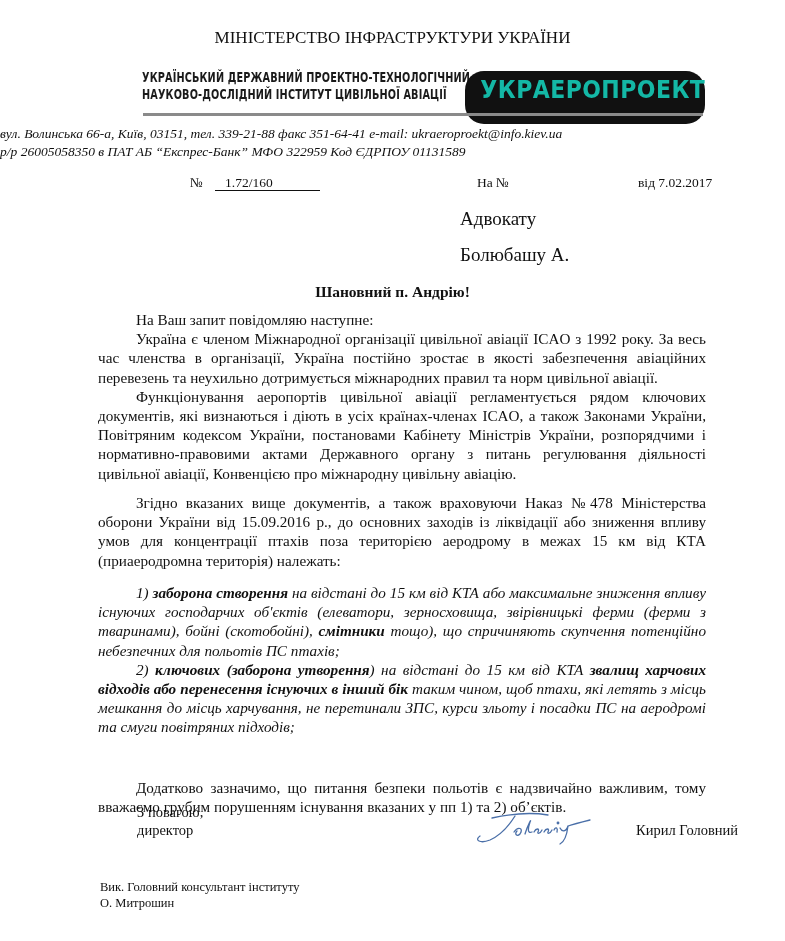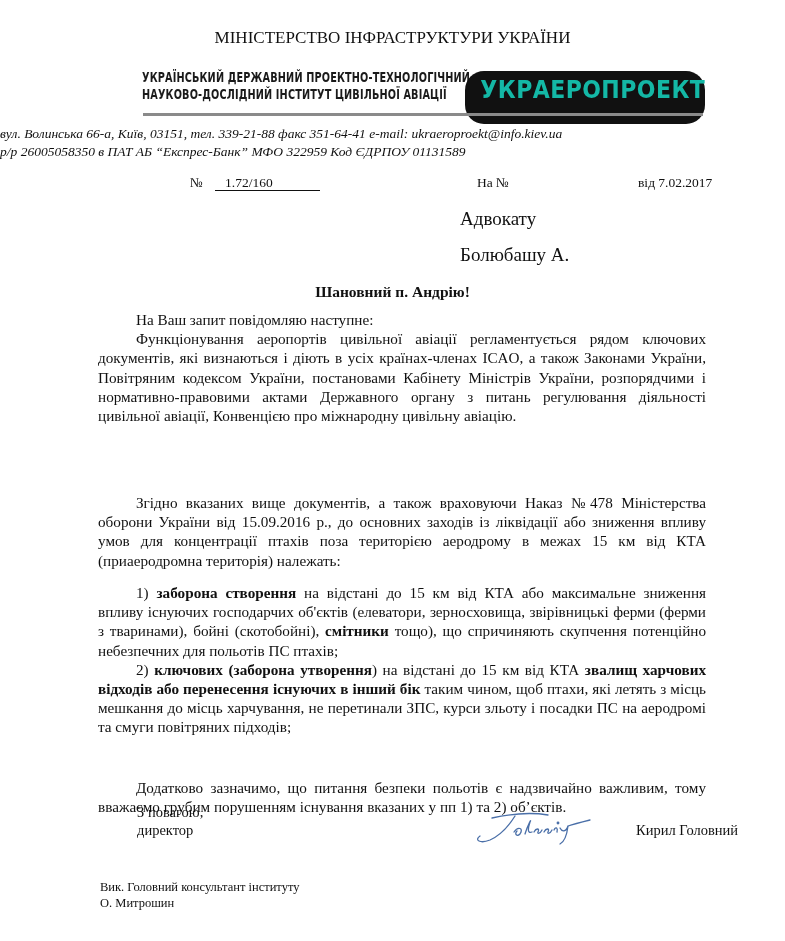--- a/index.html
+++ b/index.html
@@ -25,21 +25,21 @@
   .ref-no-value { left: 215px; width: 105px; border-bottom: 1px solid #111; padding-left: 10px; box-sizing: border-box; line-height: 15px; }
   .ref-na { left: 477px; }
   .ref-date { left: 638px; }
   .addressee { left: 460px; font-size: 19px; }
   .addr-a { top: 208px; }
   .addr-b { top: 244px; }
   .salutation { top: 283px; left: 0; width: 785px; text-align: center; font-weight: bold; font-size: 15.5px; }
   .body { left: 98px; width: 608px; font-size: 15.2px; line-height: 19.2px; text-align: justify; }
   .body p { margin: 0; text-indent: 38px; }
   .body p.last { text-align-last: left; }
-  .it { }
+  .it { font-style: italic; }
   .b { font-weight: bold; }
   .sig-left { left: 137px; font-size: 14.5px; }
   .sig-l1 { top: 804px; }
   .sig-l2 { top: 822px; }
   .signature { top: 806px; left: 470px; width: 130px; height: 42px; }
   .sig-name { top: 822px; left: 636px; font-size: 14.5px; }
   .exec { left: 100px; font-size: 12.5px; }
   .exec1 { top: 880px; }
   .exec2 { top: 896px; }
 </style>
@@ -63,20 +63,21 @@
 <div class="abs ref ref-na">На №</div>
 <div class="abs ref ref-date">від 7.02.2017</div>
 
 <div class="abs addressee addr-a">Адвокату</div>
 <div class="abs addressee addr-b">Болюбашу А.</div>
 
 <div class="abs salutation">Шановний п. Андрію!</div>
 
 <div class="abs body" style="top:310px;">
   <p>На Ваш запит повідомляю наступне:</p>
+  <p class="last">Україна є членом Міжнародної організації цивільної авіації ICAO з 1992 року. За весь час членства в організації, Україна постійно зростає в якості забезпечення авіаційних перевезень та неухильно дотримується міжнародних правил та норм цивільної авіації.</p>
   <p class="last">Функціонування аеропортів цивільної авіації регламентується рядом ключових документів, які визнаються і діють в усіх країнах-членах ICAO, а також Законами України, Повітряним кодексом України, постановами Кабінету Міністрів України, розпорядчими і нормативно-правовими актами Державного органу з питань регулювання діяльності цивільної авіації, Конвенцією про міжнародну цивільну авіацію.</p>
 </div>
 
 <div class="abs body" style="top:493px;">
   <p class="last">Згідно вказаних вище документів, а також враховуючи Наказ №478 Міністерства оборони України від 15.09.2016 р.,  до основних заходів із ліквідації або зниження впливу умов для концентрації птахів поза територією аеродрому в межах 15 км від КТА (приаеродромна територія) належать:</p>
 </div>
 
 <div class="abs body it" style="top:583px;">
   <p class="last"><span>1) </span><span class="b">заборона створення</span><span> на відстані до 15 км від КТА або максимальне зниження впливу існуючих господарчих об'єктів (елеватори, зерносховища, звірівницькі ферми (ферми з тваринами), бойні (скотобойні), </span><span class="b">смітники</span><span> тощо), що спричиняють скупчення потенційно небезпечних для польотів ПС птахів;</span></p>
   <p class="last"><span>2) </span><span class="b">ключових (заборона утворення</span><span>) на відстані до 15 км від КТА </span><span class="b">звалищ харчових відходів або перенесення існуючих в інший бік</span><span> таким чином, щоб птахи, які летять з місць мешкання до місць харчування, не перетинали ЗПС, курси зльоту і посадки ПС на аеродромі та смуги повітряних підходів;</span></p>

